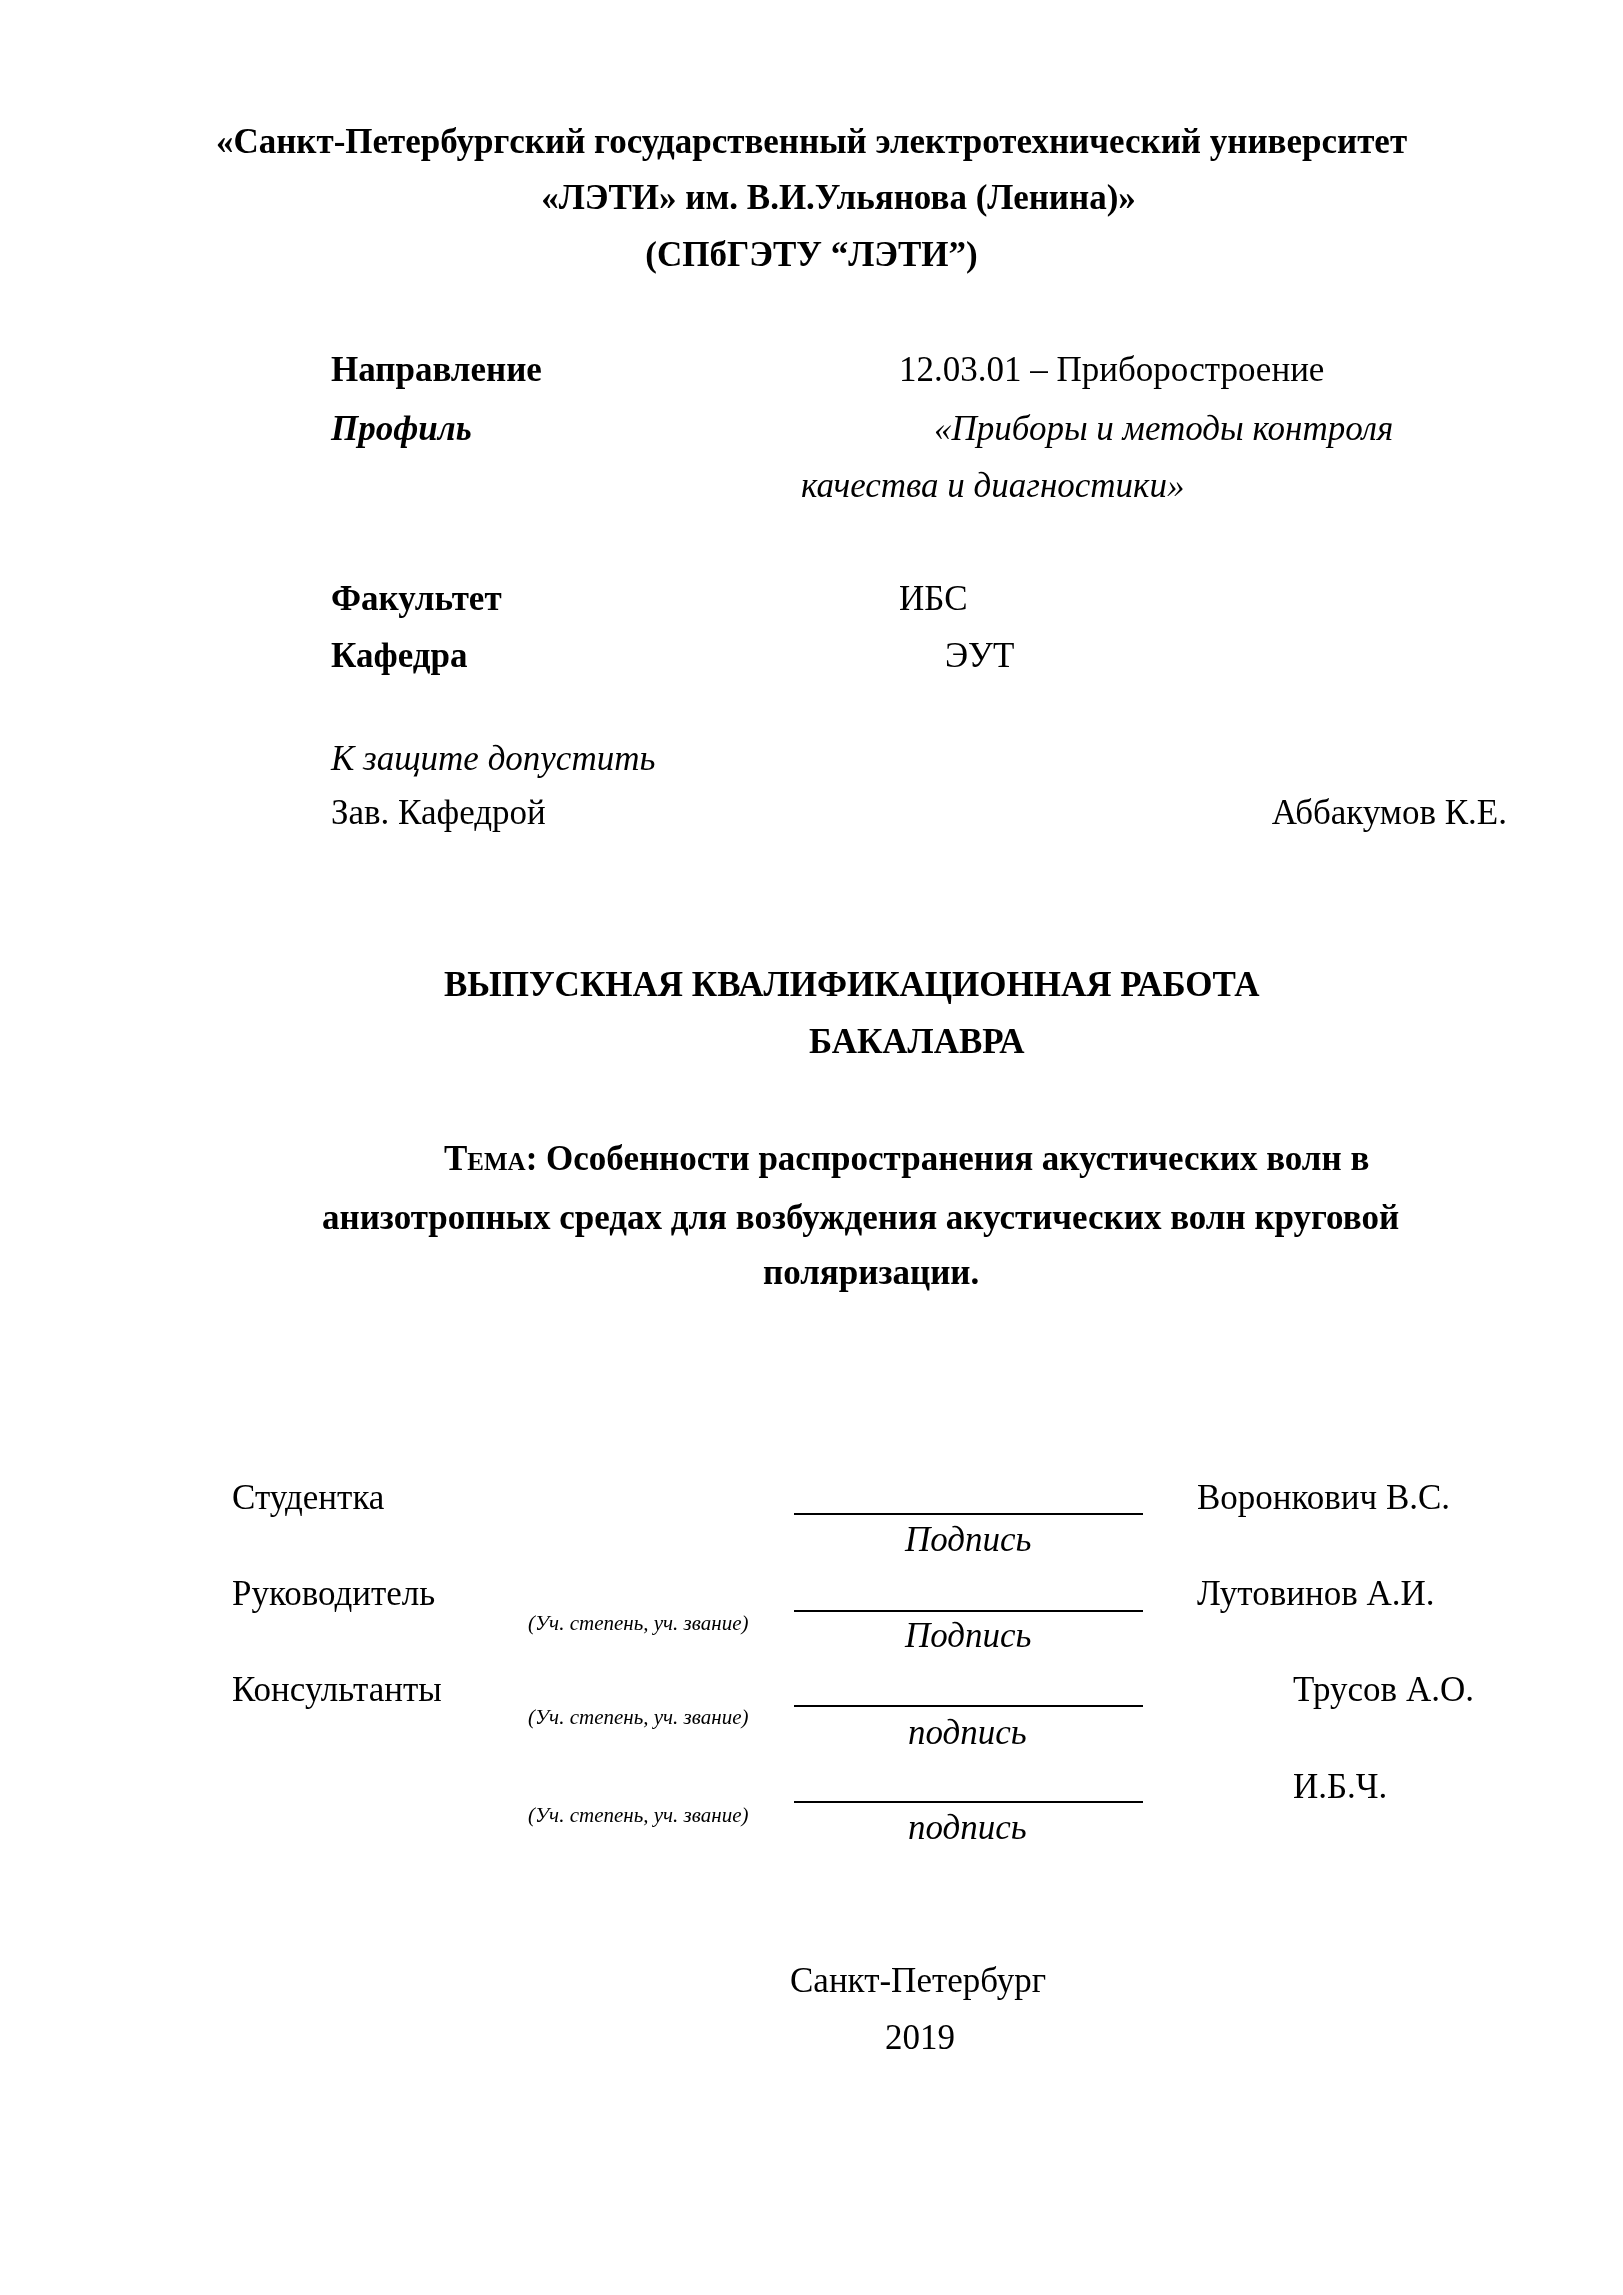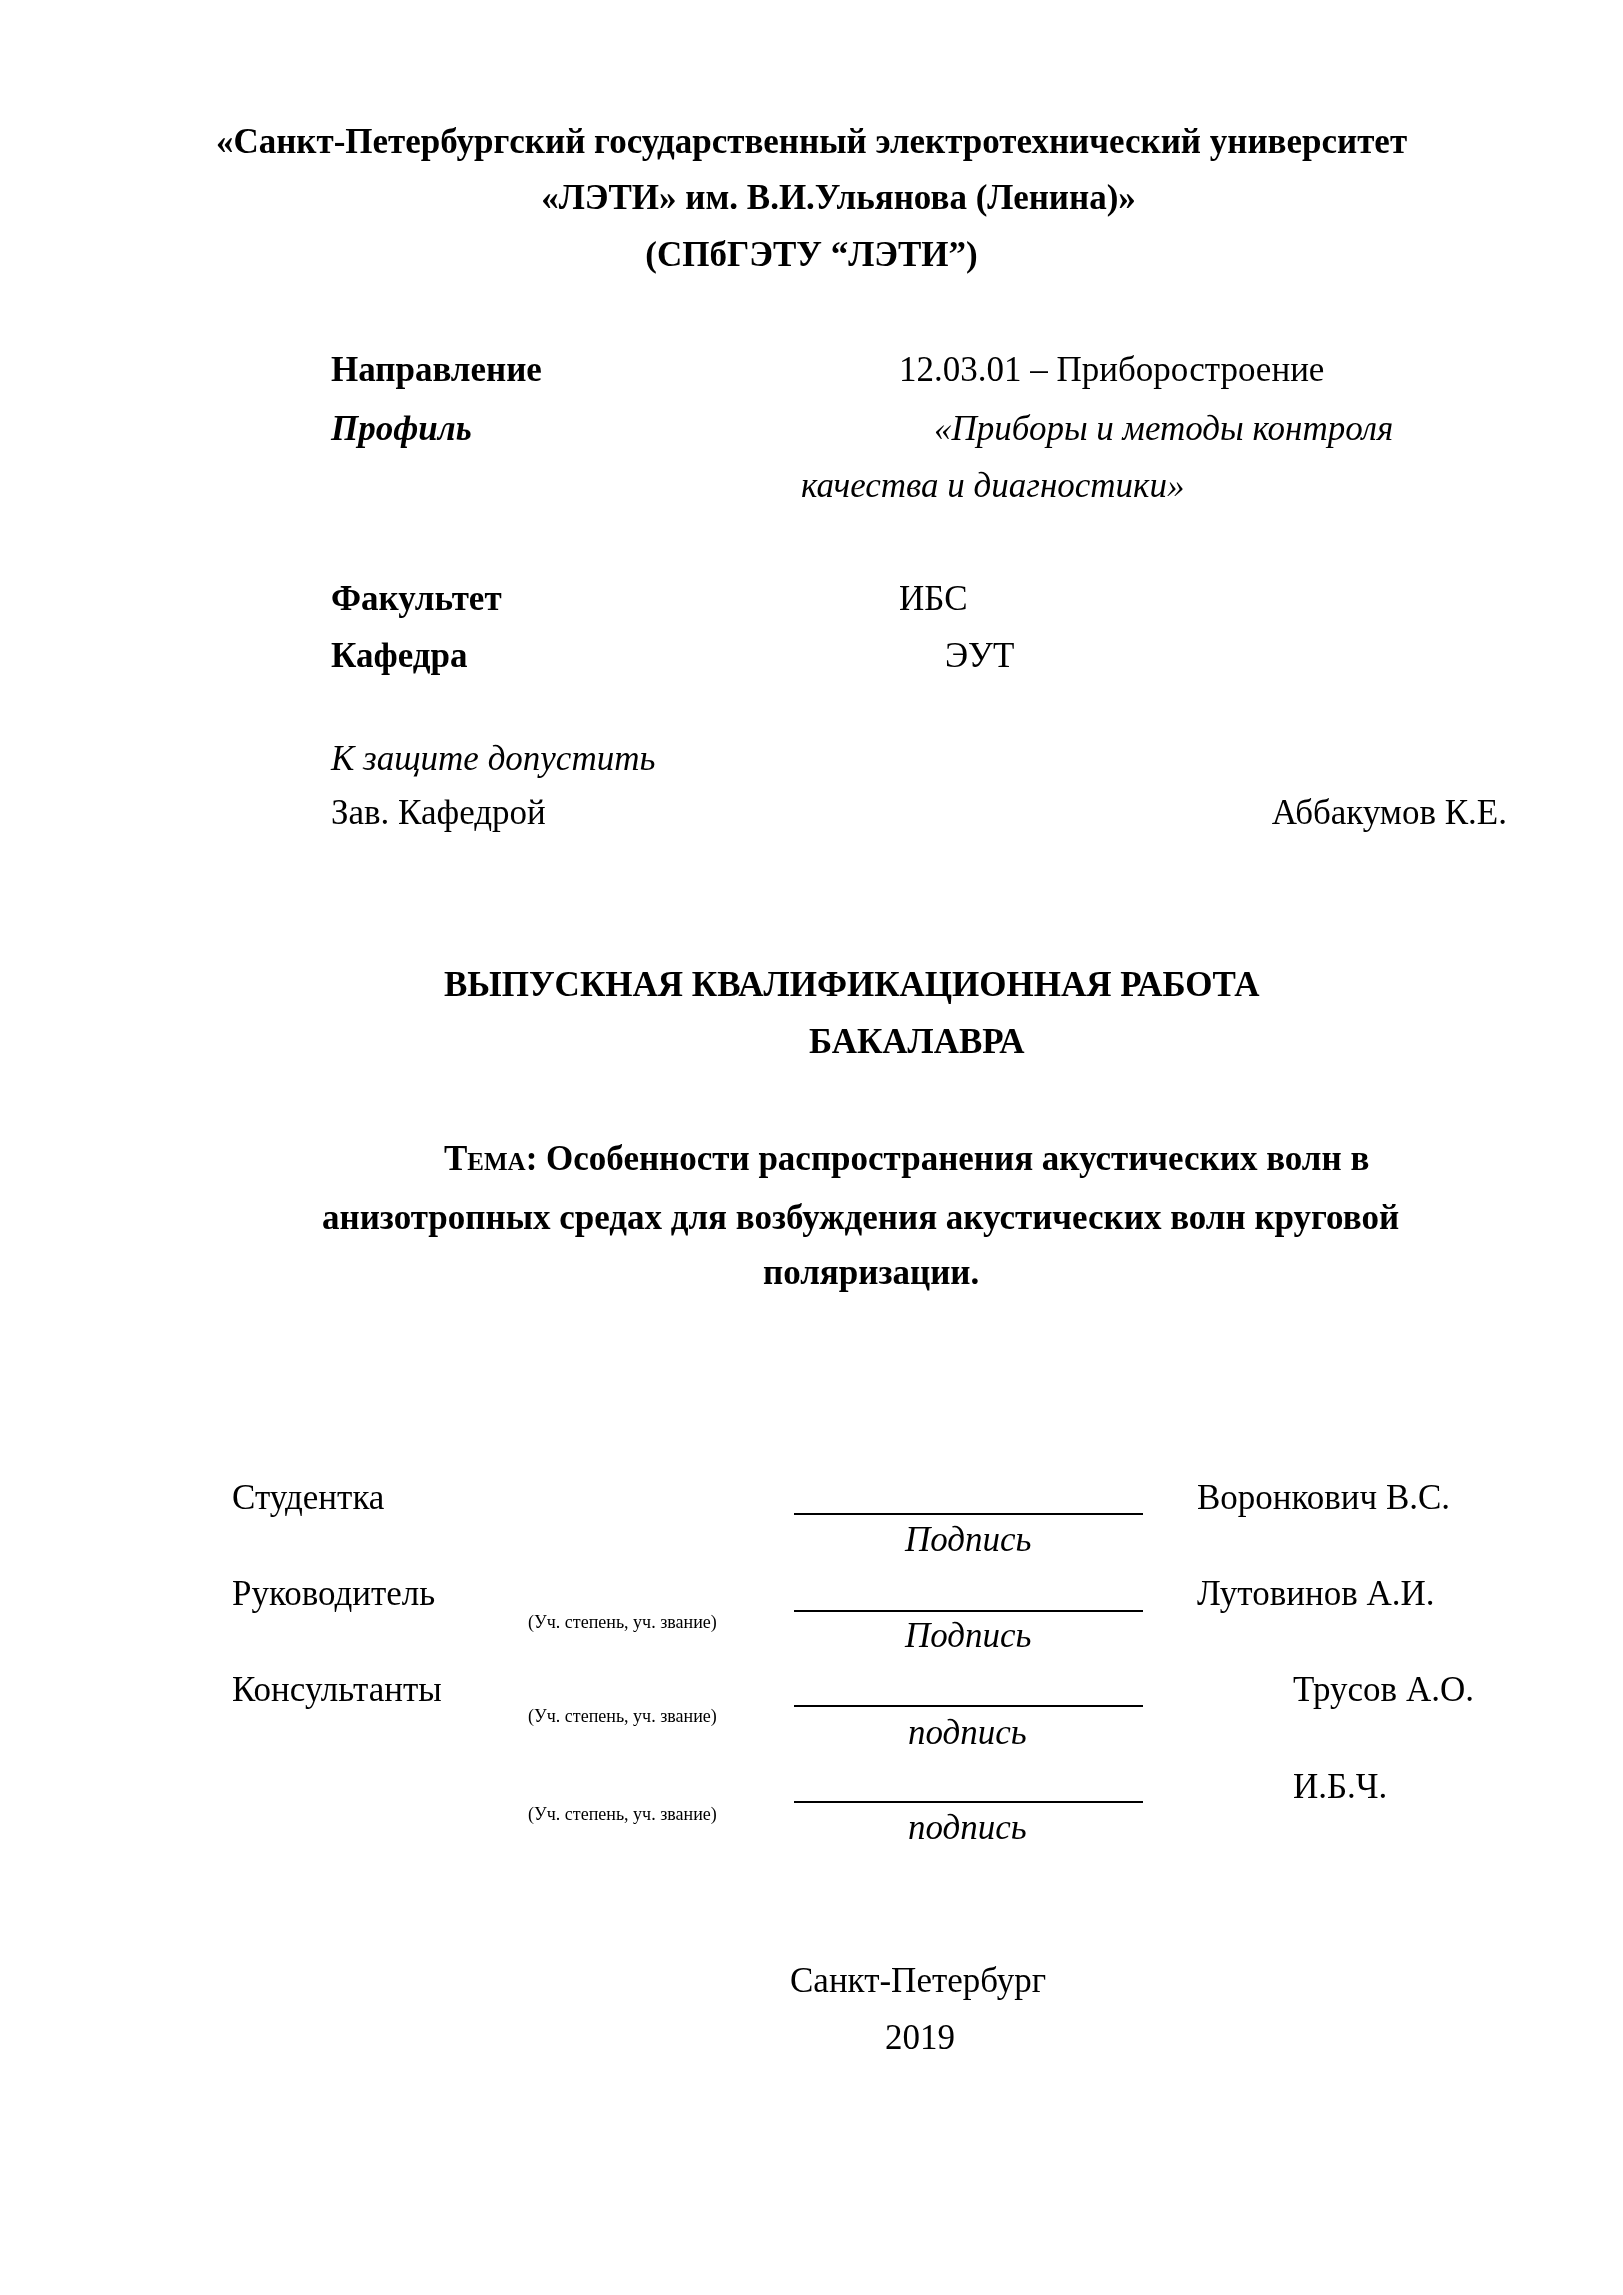--- a/index.html
+++ b/index.html
@@ -2,21 +2,21 @@
 <html style="font-size:12.6px"><head>
 <meta charset="utf-8">
 <style>
   html, body { margin:0; padding:0; background:#ffffff; }
   body { width:1623px; height:2295px; position:relative; overflow:hidden;
          font-family:"Liberation Serif","DejaVu Serif",serif; color:#000; }
   .t { position:absolute; white-space:nowrap; font-size:35px; line-height:1; }
   .b { font-weight:bold; }
   .i { font-style:italic; }
   .c { left:0; width:1623px; text-align:center; }
-  .small { font-size:18px; }
+  .small { font-size:21px; font-style:italic; }
   .sigline { position:absolute; height:0; border-top:2.4px solid #000; left:794px; width:349px; }
   .sc { font-variant:small-caps; }
 </style>
 </head>
 <body>
 
 <div class="t b c" style="top:124px;">«Санкт-Петербургский государственный электротехнический университет</div>
 <div class="t b c" style="top:180px; padding-left:54px; box-sizing:border-box;">«ЛЭТИ» им. В.И.Ульянова (Ленина)»</div>
 <div class="t b c" style="top:237px; box-sizing:border-box;">(СПбГЭТУ “ЛЭТИ”)</div>
 

